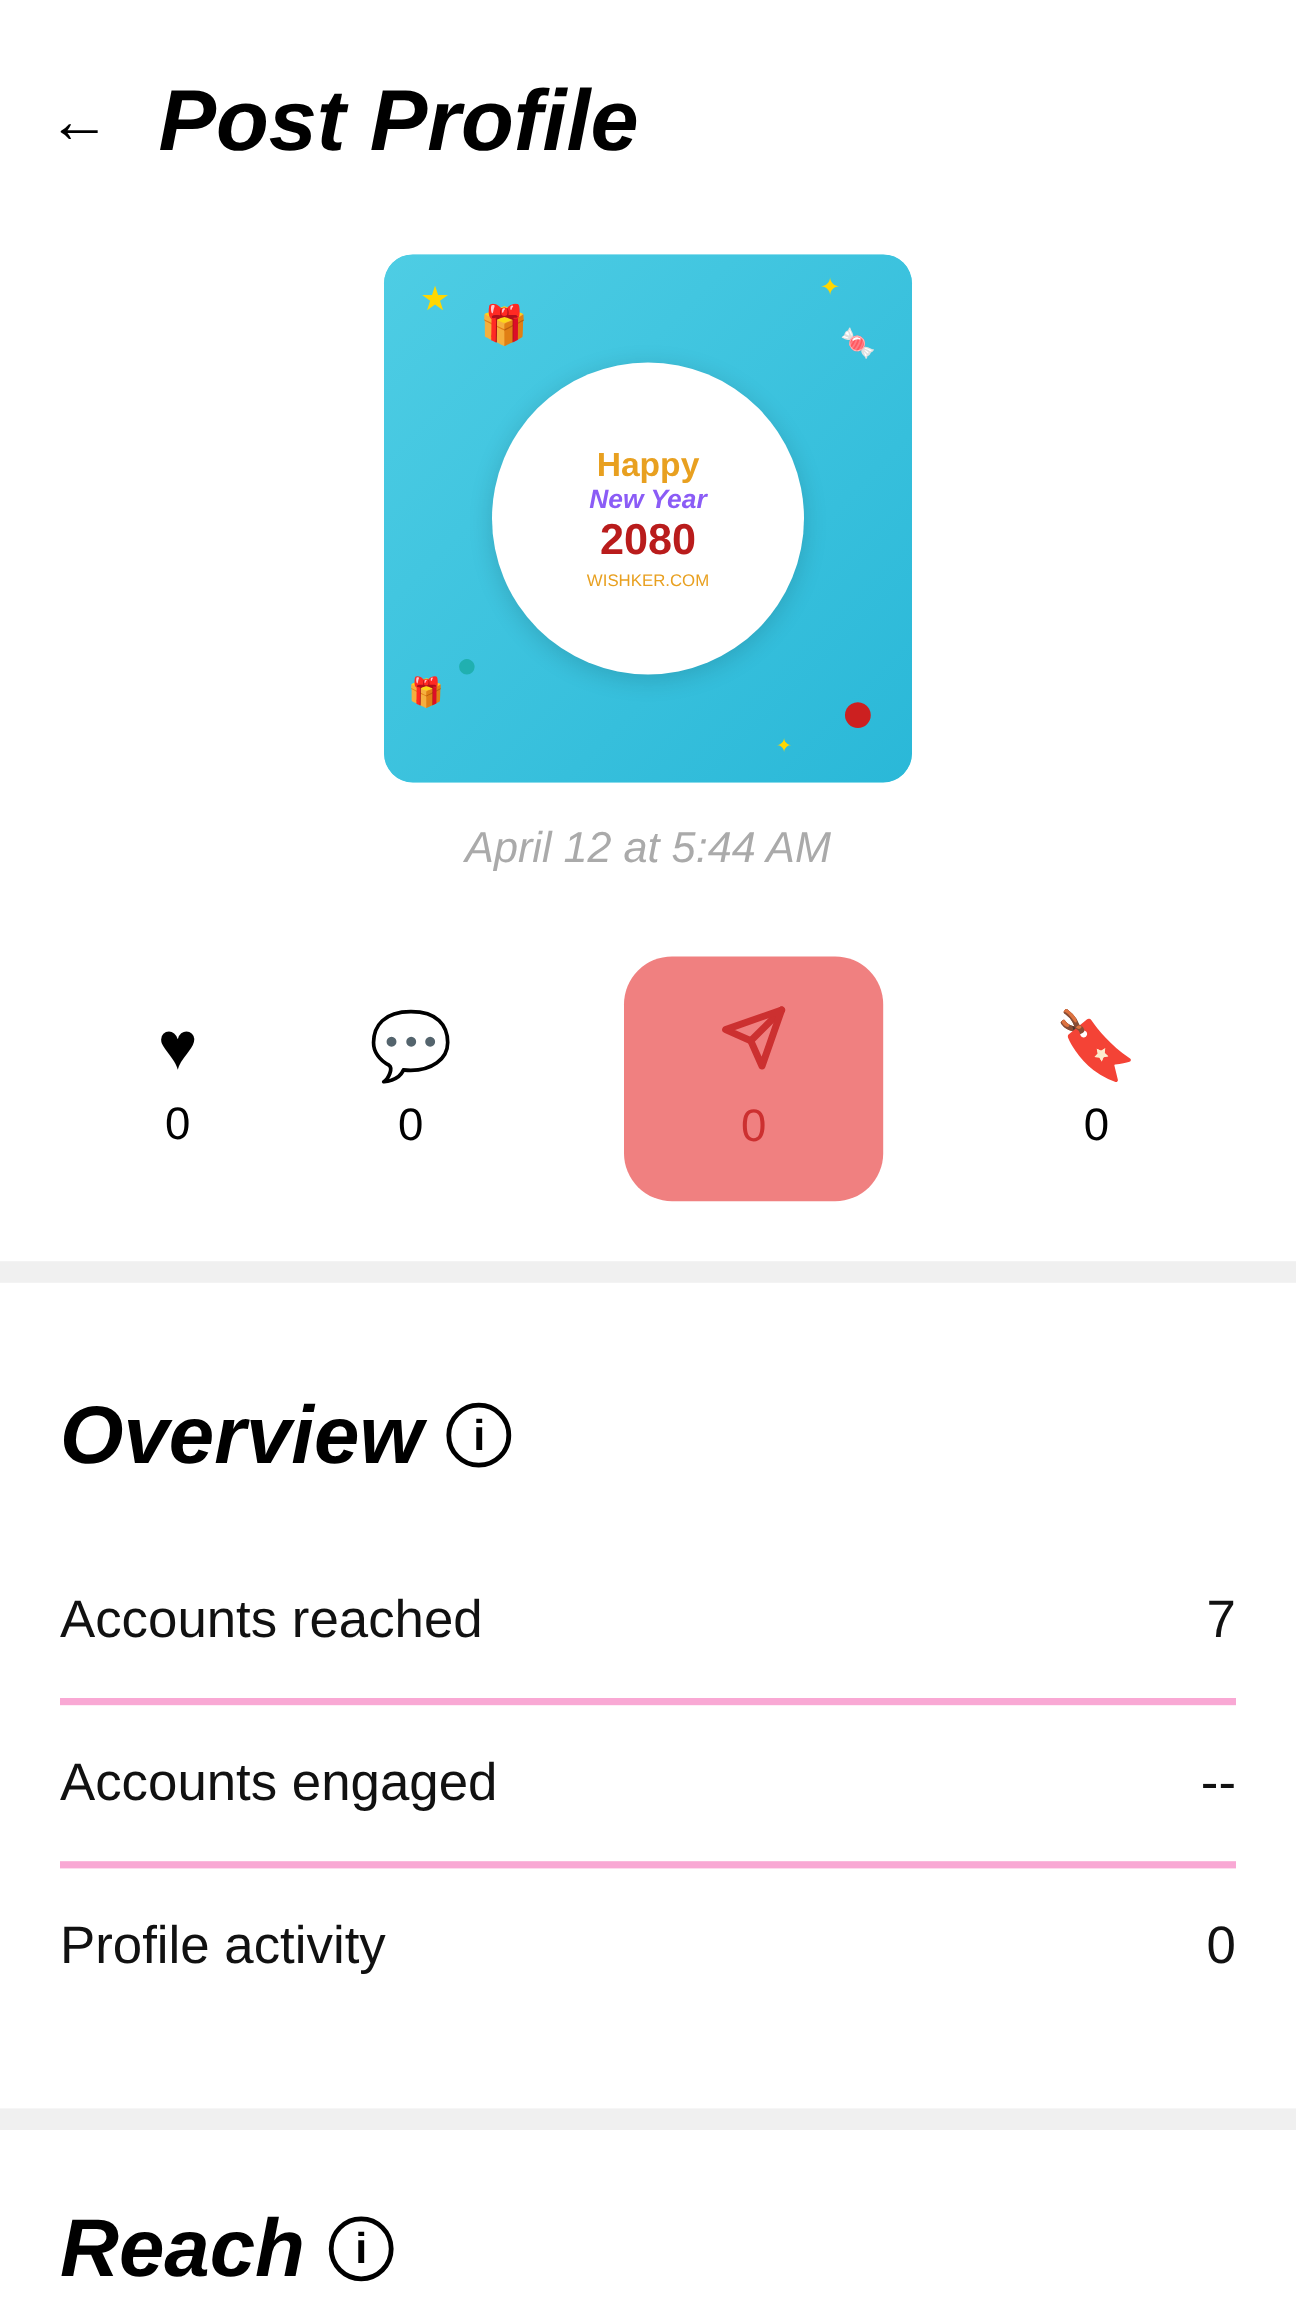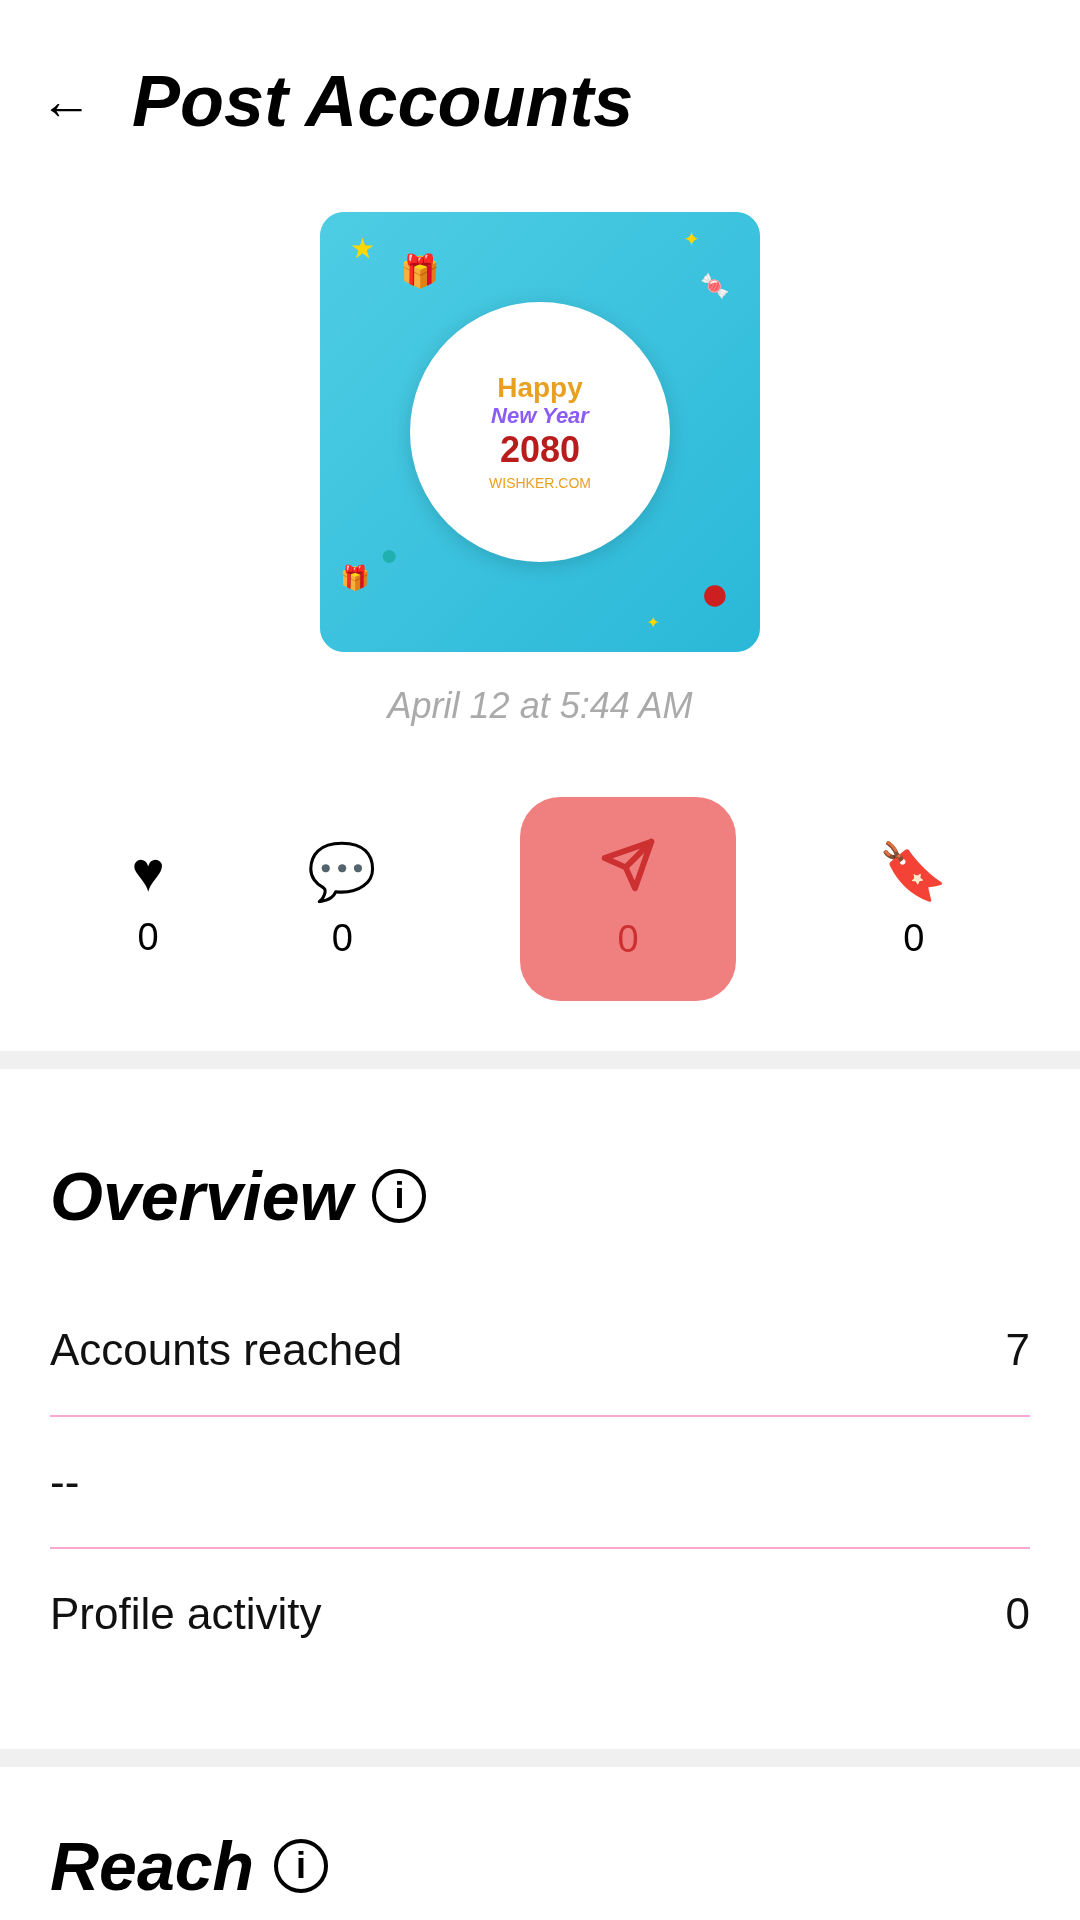--- a/index.html
+++ b/index.html
@@ -218,21 +218,21 @@
       color: #000;
       flex-shrink: 0;
     }
 
     
     .metric-row {
       display: flex;
       justify-content: space-between;
       align-items: center;
       padding: 40px 0;
-      border-bottom: 2px solid #f9a8d4;
+      border-bottom: 6px solid #f9a8d4;
     }
 
     .metric-row:last-child {
       border-bottom: none;
     }
 
     .metric-label {
       font-size: 44px;
       color: #111;
       font-weight: 400;
@@ -247,21 +247,21 @@
     
     .reach-section {
       padding: 60px 50px 40px 50px;
     }
   </style>
 </head>
 <body>
 
 <div class="header">
   <div class="back-btn">←</div>
-  <div class="header-title">Post Accounts</div>
+  <div class="header-title">Post Profile</div>
 </div>
 
 <div class="post-image-container">
   <div class="post-image">
     <div class="ny-card">
 
       <span class="dec-item dec-star-gold">★</span>
       <span class="dec-item dec-star-gold2">✦</span>
       <span class="dec-item dec-gift-red">🎁</span>
       <span class="dec-item dec-gift-green">🎁</span>
@@ -315,20 +315,21 @@
     <span class="section-title">Overview</span>
     <div class="info-icon">i</div>
   </div>
 
   <div class="metric-row">
     <span class="metric-label">Accounts reached</span>
     <span class="metric-value">7</span>
   </div>
 
   <div class="metric-row">
+    <span class="metric-label">Accounts engaged</span>
     <span class="metric-value">--</span>
   </div>
 
   <div class="metric-row">
     <span class="metric-label">Profile activity</span>
     <span class="metric-value">0</span>
   </div>
 </div>
 
 <div class="divider"></div>

